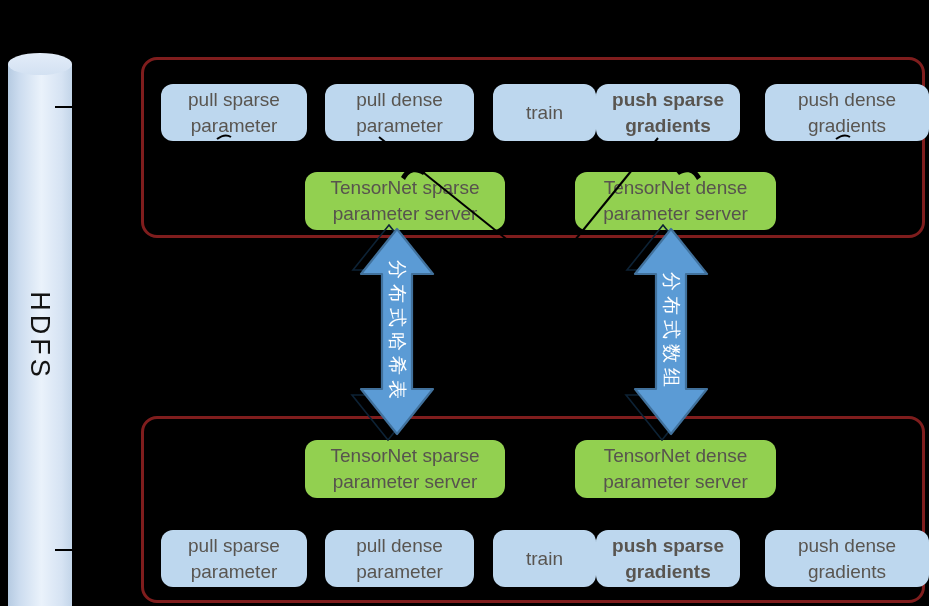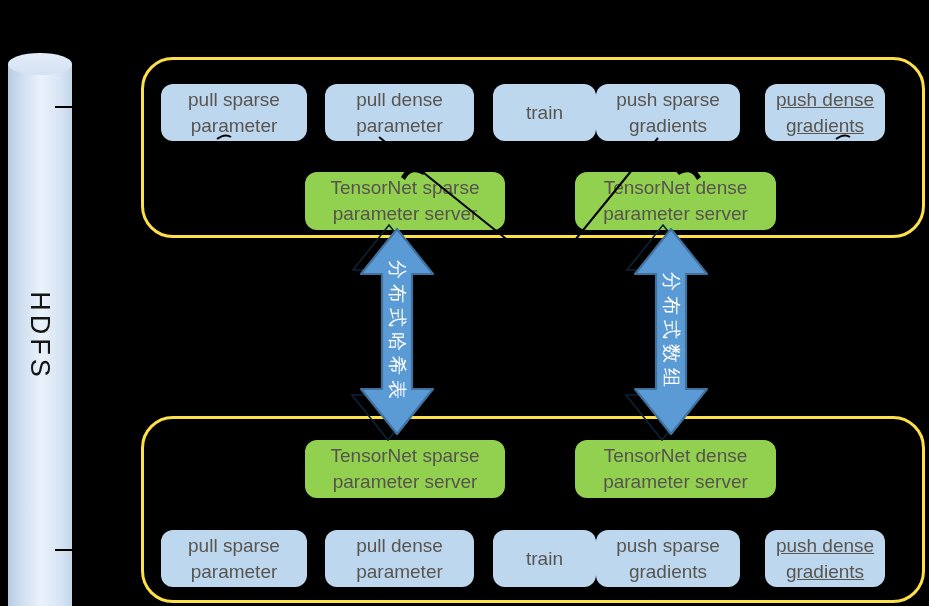--- a/index.html
+++ b/index.html
@@ -41,22 +41,22 @@
     font-size: 27px;
     letter-spacing: 4px;
     color: #141414;
   }
 
   
   .proc {
     position: absolute;
     left: 141px;
     width: 784px;
-    border: 3px solid #fde047;
-    border-radius: 32px;
+    border: 3px solid #7f1d1d;
+    border-radius: 16px;
     background: transparent;
     box-sizing: border-box;
     z-index: 10;
   }
   .proc-top { top: 57px; height: 181px; }
   .proc-bottom { top: 416px; height: 187px; }
 
   
   .box {
     position: absolute;
@@ -72,22 +72,22 @@
     padding: 0 6px;
     box-sizing: border-box;
   }
   .task-box { background: #bdd7ee; height: 57px; }
   .server-box { background: #92d050; height: 58px; color: #57534e; }
 
   
   .t1 { left: 17px;  width: 146px; }
   .t2 { left: 181px; width: 149px; }
   .t3 { left: 349px; width: 103px;  }
-  .t4 { left: 452px; width: 144px; }
-  .t5 { left: 621px; width: 120px; text-decoration: underline; }
+  .t4 { left: 452px; width: 144px; font-weight: bold; }
+  .t5 { left: 621px; width: 164px; }
   .row-top    { top: 24px; }
   .row-bottom { top: 111px; }
   .srv-sparse { left: 161px; width: 200px; }
   .srv-dense  { left: 431px; width: 201px; }
   .srv-row-top    { top: 112px; }
   .srv-row-bottom { top: 21px; }
 
   
   .overlay {
     position: absolute;

